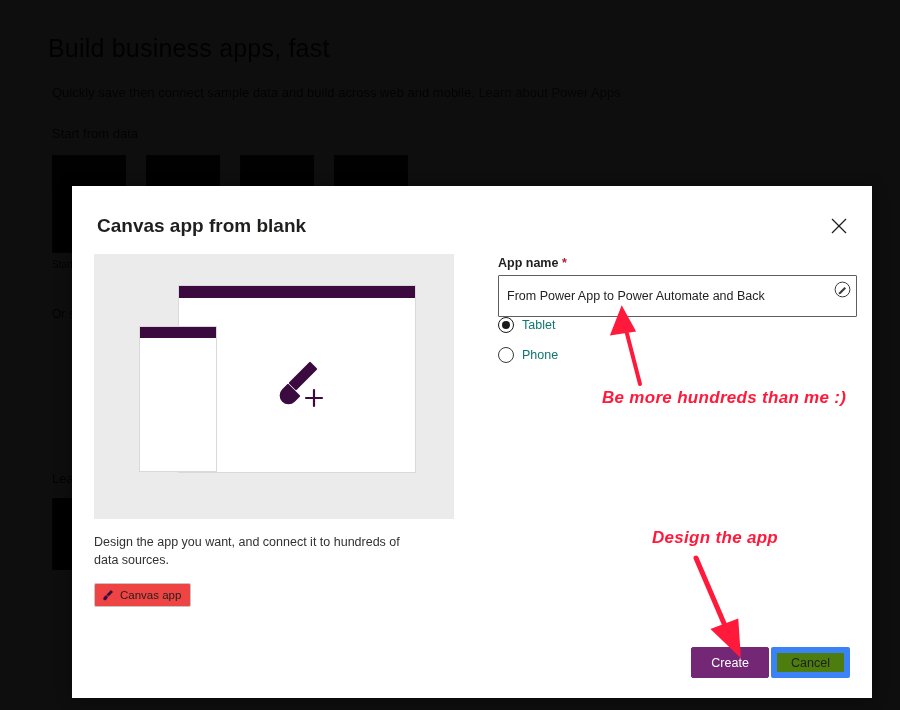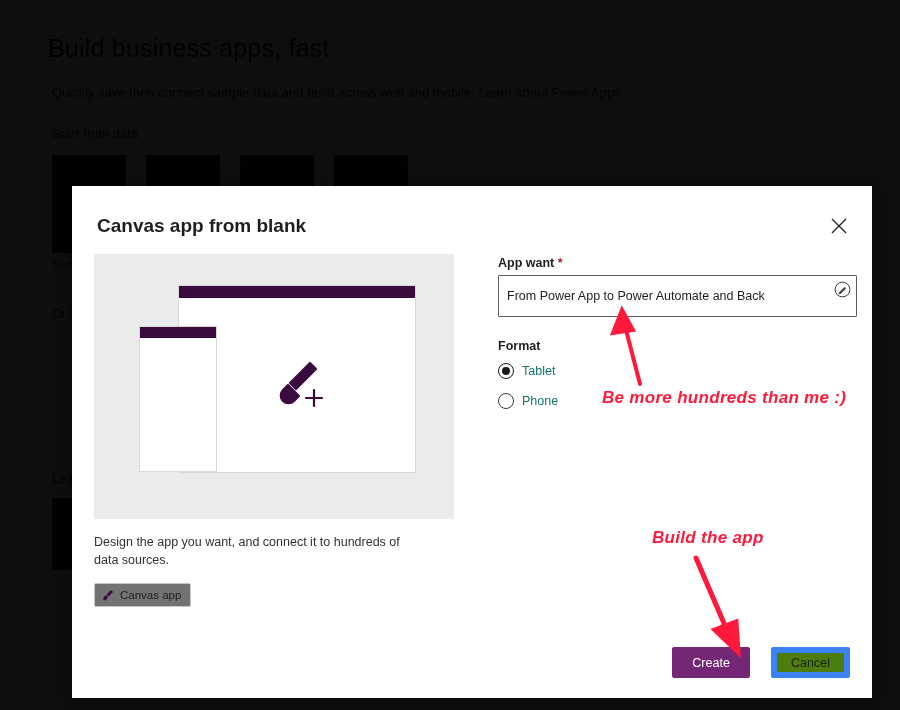--- a/index.html
+++ b/index.html
@@ -171,21 +171,21 @@
     margin: 14px 0 0 0;
     width: 330px;
   }
   .tag {
     display: inline-flex;
     align-items: center;
     gap: 6px;
     margin-top: 14px;
     padding: 5px 9px 5px 7px;
     border: 1px solid #c8c6c4;
-    background: #737373;
+    background: #ef4444;
     font-size: 11.5px;
     color: #201f1e;
     border-radius: 2px;
     cursor: default;
   }
 
   
   .right-col {
     width: 360px;
     padding-top: 2px;
@@ -259,21 +259,21 @@
     font-size: 12.5px;
     color: #0f766e;
   }
 
   
   .modal-footer {
     position: absolute;
     right: 22px;
     bottom: 20px;
     display: flex;
-    gap: 21px;
+    gap: 2px;
   }
   .btn {
     height: 31px;
     min-width: 78px;
     font-size: 12.5px;
     font-family: "Liberation Sans", sans-serif;
     border-radius: 2px;
     cursor: pointer;
     padding: 0 14px;
   }
@@ -381,32 +381,31 @@
         <svg width="12" height="12" viewBox="0 0 12 12">
           <path d="M9 1 L4.5 5.5 L6.5 7.5 L11 3 Z" fill="#3b0a3f"></path>
           <path d="M4 6 L2 8 C1 9 1 10.5 2 11 C3 11.6 4.3 11 4.8 10 L6 8 Z" fill="#3b0a3f"></path>
         </svg>
         <span>Canvas app</span>
       </div>
     </div>
 
     <div class="right-col">
       <div class="field-label">
-        <span>App want</span>
+        <span>App name</span>
         <span class="req">*</span>
       </div>
       <div class="name-input-wrap">
         <input class="name-input" type="text" value="From Power App to Power Automate and Back" style="">
         <svg class="input-badge" viewBox="0 0 17 17">
           <circle cx="8.5" cy="8.5" r="7.4" fill="none" stroke="#3b3a39" stroke-width="1"></circle>
           <path d="M5 11.5 L10.5 6 L12 7.5 L6.5 13 L4.6 13.2 Z" fill="#3b3a39"></path>
         </svg>
       </div>
 
-      <div class="format-label">Format</div>
 
       <div class="radio-row">
         <span class="radio checked"></span>
         <span class="radio-text">Tablet</span>
       </div>
       <div class="radio-row">
         <span class="radio"></span>
         <span class="radio-text">Phone</span>
       </div>
     </div>
@@ -425,13 +424,13 @@
   </g>
 </svg>
 <div class="annot" id="annot-name">Be more hundreds than me :)</div>
 
 <svg class="arrow-svg" style="left:682px; top:552px; width:80px; height:108px;" viewBox="0 0 80 108">
   <g stroke="#ff1a3c" stroke-width="5" fill="#ff1a3c" stroke-linecap="round">
     <line x1="14" y1="6" x2="44" y2="76"></line>
     <polygon points="56,100 33,78 54,70"></polygon>
   </g>
 </svg>
-<div class="annot" id="annot-create">Build the app</div>
+<div class="annot" id="annot-create">Design the app</div>
 
 </body></html>

